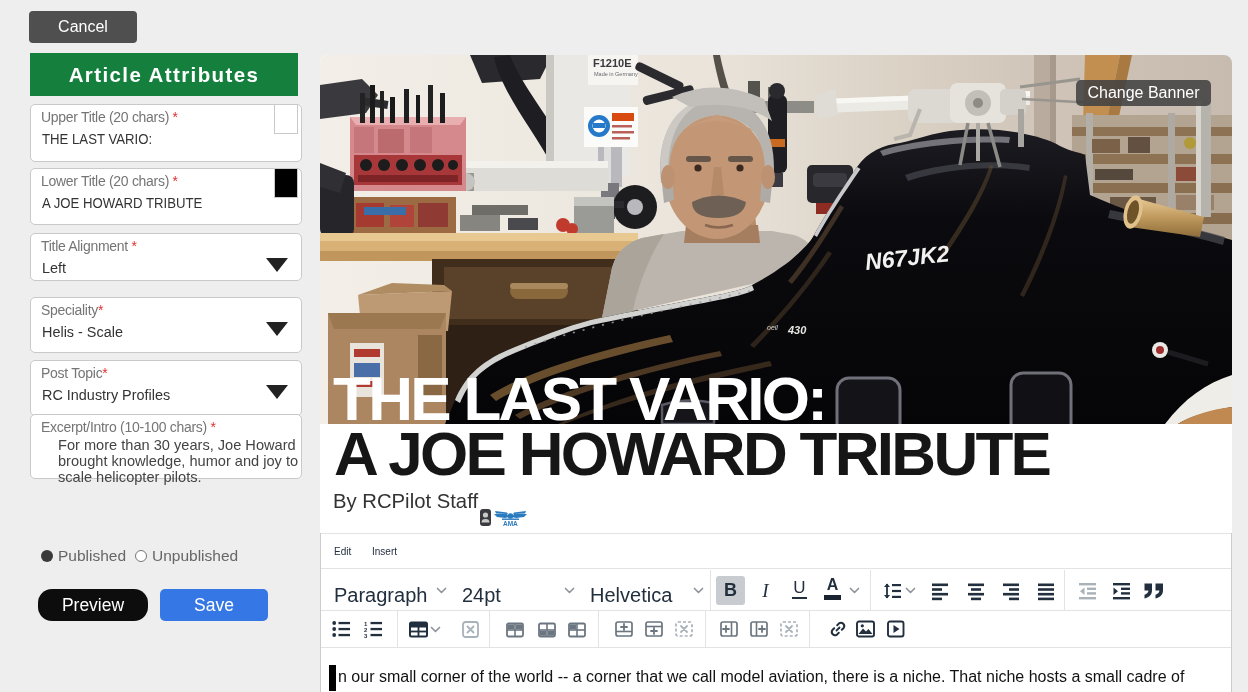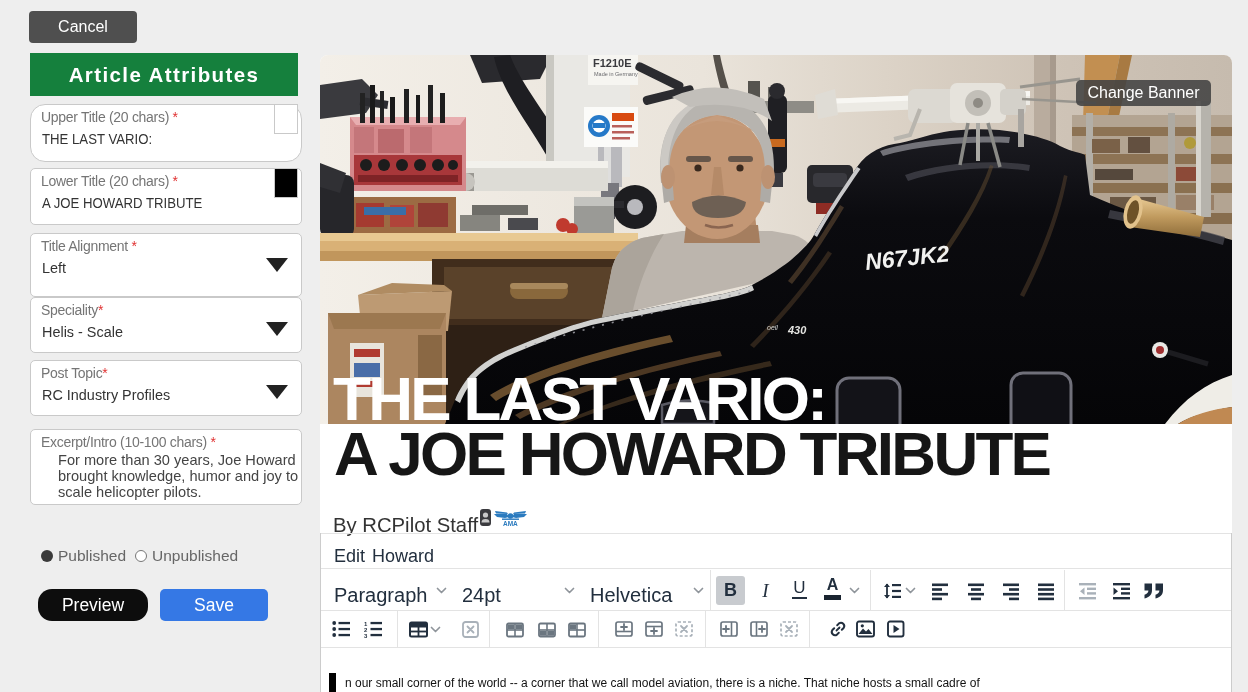--- a/index.html
+++ b/index.html
@@ -12,55 +12,55 @@
   border-radius:4px; font-size:16px; display:flex; align-items:center; justify-content:center; }
 #attrhead { left:30px; top:53px; width:268px; height:43px; background:#15803d; color:#fff;
   letter-spacing:1.4px; font-size:20.5px; font-weight:bold; display:flex; align-items:center; justify-content:center; }
 .field { left:30px; width:272px; background:#fff; border:1px solid #c9c9c9; border-radius:5px; }
 .field .lbl { position:absolute; left:10px; top:4px; font-size:14px; letter-spacing:-0.3px; color:#757575; white-space:nowrap; }
 .field .lbl b { color:#e03131; font-weight:400; }
 .field .val { position:absolute; left:11px; top:25px; font-size:15.5px; color:#333; white-space:nowrap; transform:scaleX(0.85); transform-origin:0 50%; }
 .swatch { position:absolute; right:3px; top:-1px; width:24px; height:30px; border:1px solid #c9c9c9; }
 .tri { position:absolute; right:13px; top:24px; width:0; height:0;
   border-left:11px solid transparent; border-right:11px solid transparent; border-top:14px solid #222; }
-#f1 { top:104px; height:58px;border-radius:15px; }
+#f1 { top:104px; height:58px; }
 #f2 { top:168px; height:57px; }
-#f3 { top:233px; height:64px; } #f3 .val,#f4 .val,#f5 .val { transform:scaleX(0.93); }
+#f3 { top:233px; height:48px; } #f3 .val,#f4 .val,#f5 .val { transform:scaleX(0.93); }
 #f4 { top:297px; height:56px; }
 #f5 { top:360px; height:56px; }
-#f6 { top:429px; height:76px; }
+#f6 { top:414px; height:65px; }
 #f6 .val { white-space:normal; width:266px; line-height:16px; top:22px; color:#444; font-size:14.6px; transform:none;margin-left:16px; }
 .radio { width:12px; height:12px; border-radius:50%; top:550px; }
 #r1 { left:41px; background:#3a3a3a; }
 #r2 { left:135px; background:#fff; border:1.5px solid #777; }
 .rlbl { top:547px; font-size:15.5px; color:#666; }
 #preview { left:38px; top:589px; width:110px; height:32px; background:#0d0d0d; color:#fff;
   border-radius:14px; font-size:17.5px; display:flex; align-items:center; justify-content:center; }
 #save { left:160px; top:589px; width:108px; height:32px; background:#3578e5; color:#fff;
   border-radius:5px; font-size:17.5px; display:flex; align-items:center; justify-content:center; }
 
 
 #card { left:320px; top:55px; width:912px; height:637px; background:#fff; border-radius:8px 8px 0 0; }
 #banner { left:320px; top:55px; width:912px; height:369px; border-radius:8px 8px 0 0; overflow:hidden; }
 #changebtn { left:1076px; top:80px; width:135px; height:26px; background:rgba(66,66,66,0.88); color:#fff;
   border-radius:5px; font-size:16px; display:flex; align-items:center; justify-content:center; }
 #title1 { left:333px; top:368px; font-size:62px; font-weight:bold; color:#fff; letter-spacing:-2.7px; line-height:1; }
 #title2 { left:334px; top:423px; font-size:62px; font-weight:bold; color:#161616; letter-spacing:-2.7px; line-height:1; }
-#byline { left:333px; top:514px; font-size:20.3px; color:#333; }
+#byline { left:333px; top:490px; font-size:20.3px; color:#333; }
 
 
 #mce { left:320px; top:533px; width:912px; height:159px; border-left:1px solid #cccccc; border-right:1px solid #cccccc; }
 #menubar { position:absolute; left:0; top:0; width:910px; height:36px; border-top:1px solid #e3e3e3; border-bottom:1px solid #e3e3e3; }
-.menuitem { position:absolute; top:12px; font-size:18px; color:#222f3e; }
+.menuitem { position:absolute; top:12px; font-size:10px; color:#222f3e; }
 #row1 { position:absolute; left:0; top:37px; width:910px; height:41px; border-bottom:1px solid #e3e3e3; }
 #row2 { position:absolute; left:0; top:78px; width:910px; height:37px; border-bottom:1px solid #e3e3e3; }
 .tsel { position:absolute; font-size:20px; color:#222f3e; top:14px; }
 .sep { position:absolute; width:1px; background:#e3e3e3; }
 .ticon { position:absolute; }
-#content { position:absolute; left:8px; top:144px; font-size:12px; color:#121212; white-space:nowrap; line-height:1;padding-left:7px; }
+#content { position:absolute; left:8px; top:136px; font-size:16px; color:#121212; white-space:nowrap; line-height:1; }
 #content .cursor { position:absolute; left:0px; top:-4.5px; width:7px; height:26px; background:#000; }
 </style>
 </head>
 <body>
 <div class="abs" id="cancel">Cancel</div>
 <div class="abs" id="attrhead">Article Attributes</div>
 
 <div class="abs field" id="f1">
     <span class="lbl">Upper Title (20 chars) <b>*</b></span>
     <span class="val">THE LAST VARIO:</span>
@@ -371,21 +371,21 @@
     <path d="M1,1 L13,2.5 L14,4 L2,3.5 Z" fill="#2b7bbf"></path>
     <path d="M32,1 L20,2.5 L19,4 L31,3.5 Z" fill="#2b7bbf"></path>
     <circle cx="16.5" cy="6" r="2.8" fill="#2b7bbf"></circle>
     <text x="9" y="15.5" font-size="6.5" font-weight="bold" fill="#2b7bbf" font-family="Liberation Sans">AMA</text>
     <rect x="8" y="8.5" width="17" height="1.4" fill="#2b7bbf"></rect>
   </svg>
 
 <div class="abs" id="mce">
   <div id="menubar">
     <span class="menuitem" style="left:13px;">Edit</span>
-    <span class="menuitem" style="left:51px;">Howard</span>
+    <span class="menuitem" style="left:51px;">Insert</span>
   </div>
   <div id="row1">
     <span class="tsel" style="left:13px;">Paragraph</span>
     <span class="tsel" style="left:141px;">24pt</span>
     <span class="tsel" style="left:269px;">Helvetica</span>
 <svg class="ticon" style="left:115px;top:17px;" width="11" height="8" viewBox="0 0 11 8">
         <path d="M1.5,1.5 L5.5,5.5 L9.5,1.5" stroke="#8f959b" stroke-width="1.7" fill="none" stroke-linecap="round" stroke-linejoin="round"></path>
       </svg>
       <svg class="ticon" style="left:243px;top:17px;" width="11" height="8" viewBox="0 0 11 8">
         <path d="M1.5,1.5 L5.5,5.5 L9.5,1.5" stroke="#8f959b" stroke-width="1.7" fill="none" stroke-linecap="round" stroke-linejoin="round"></path>

